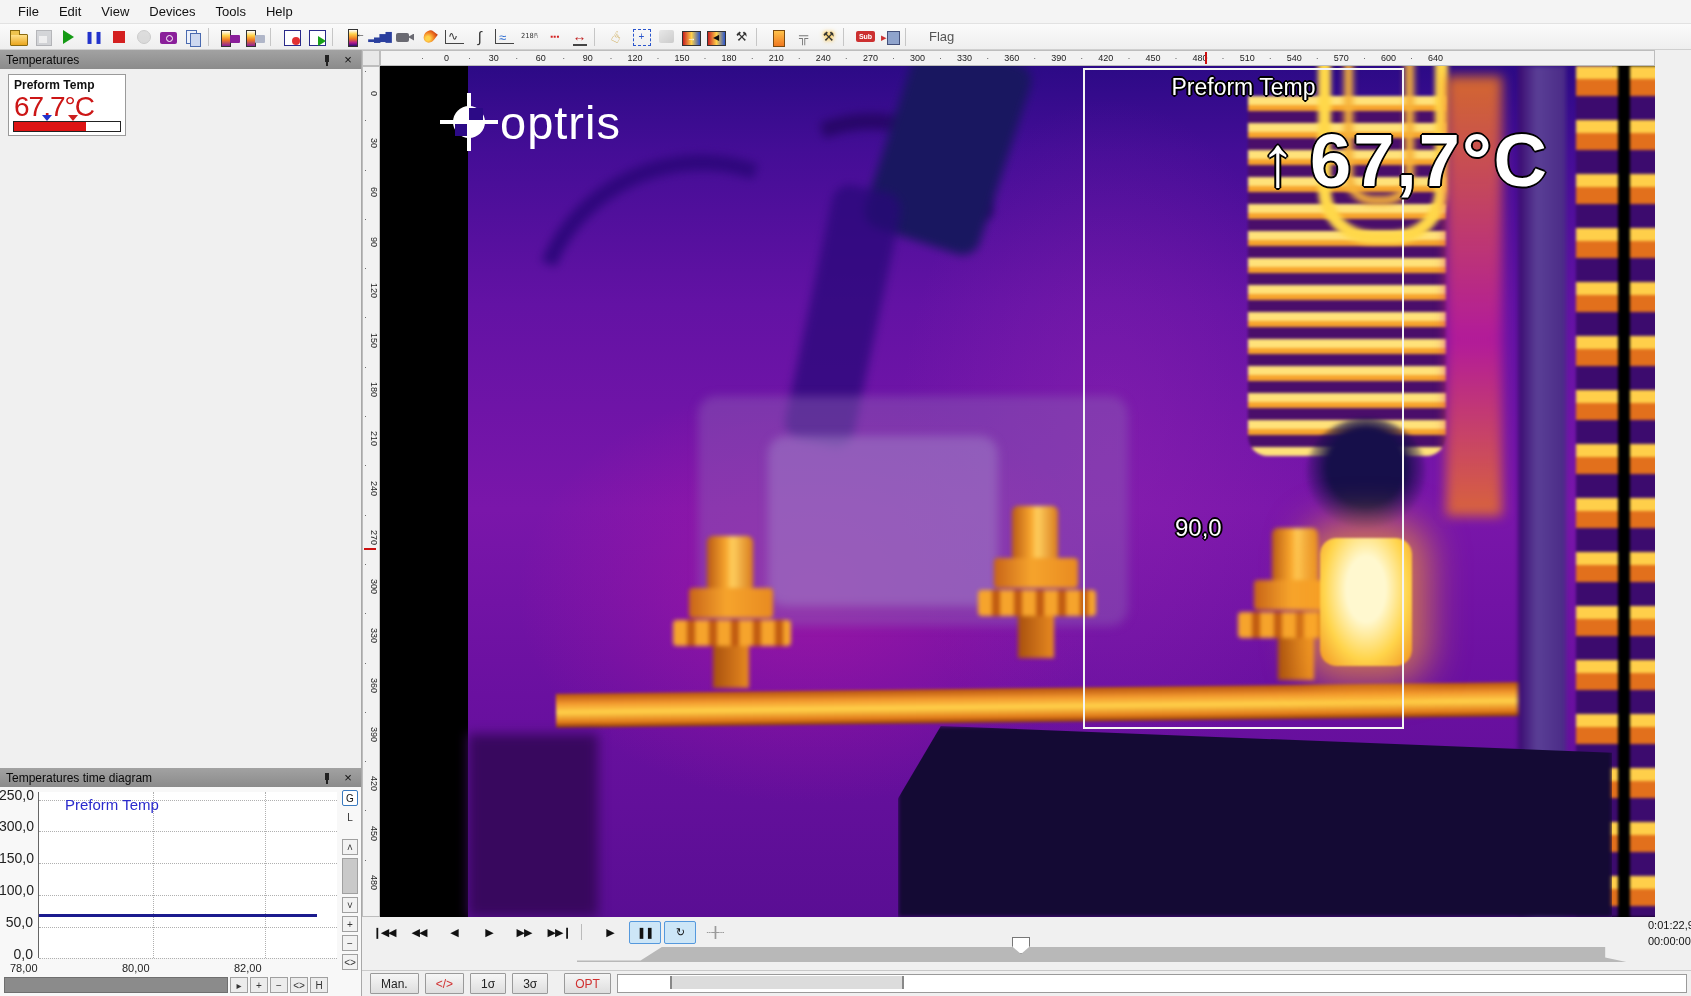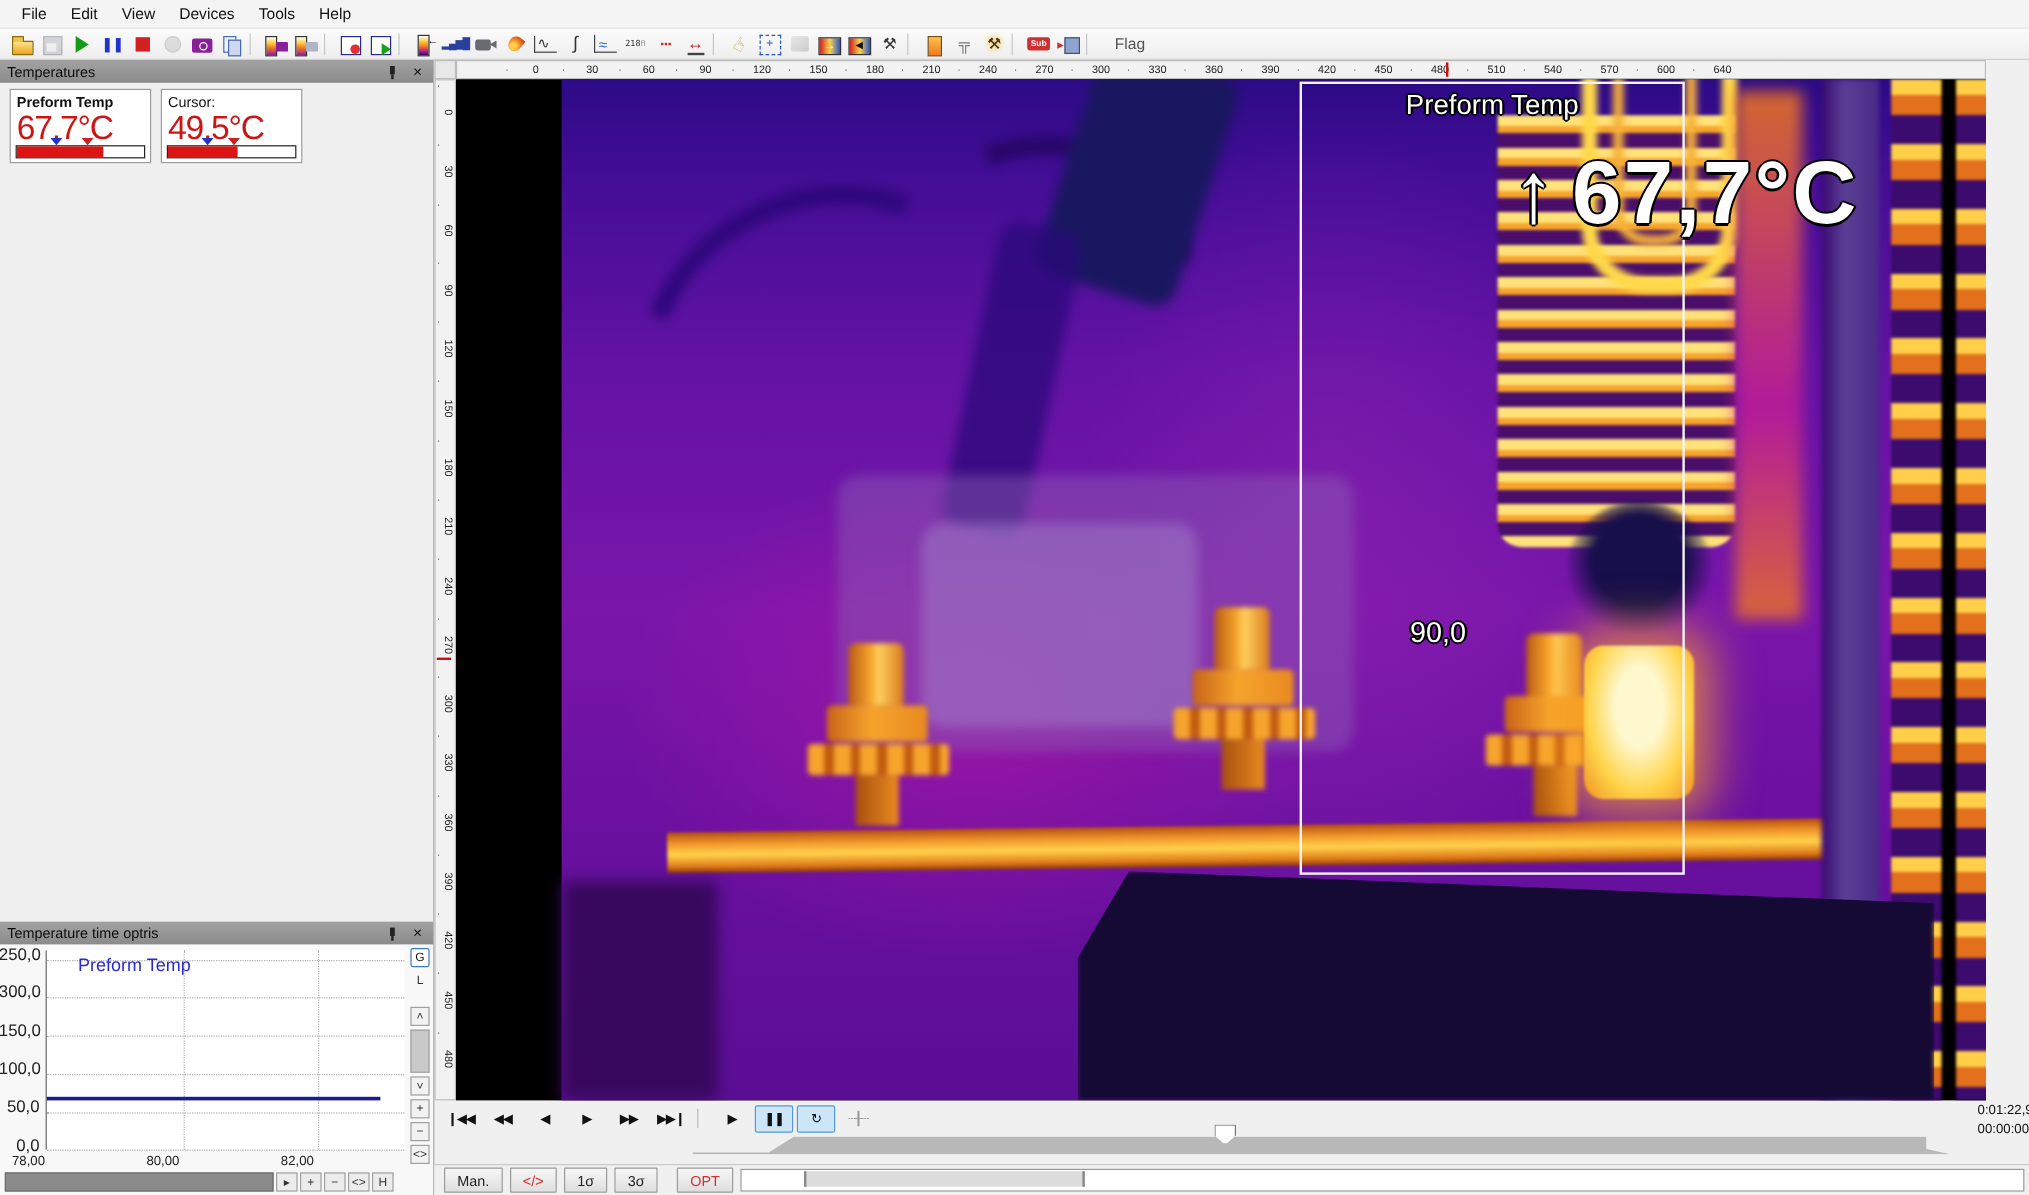--- a/index.html
+++ b/index.html
@@ -270,29 +270,20 @@
   <div class="tbox" style="left:8px;top:24px;">
     <div class="tlabel" style="font-weight:bold">Preform Temp</div>
     <div class="tvalue">67,7°C</div>
     <div class="gauge">
       <div class="gfill" style="width: 68%;"></div>
       <div class="gmark blue" style="left: 31%;"></div>
       <div class="gmark red" style="left: 56%;"></div>
     </div>
   </div>
 
-  <div class="tbox" style="left:134px;top:24px;">
-    <div class="tlabel">Cursor:</div>
-    <div class="tvalue">49,5°C</div>
-    <div class="gauge">
-      <div class="gfill" style="width: 55%;"></div>
-      <div class="gmark blue" style="left: 31%;"></div>
-      <div class="gmark red" style="left: 52%;"></div>
-    </div>
-  </div>
 </div>
 
 <div class="abs" id="cornerbox"></div>
 <div class="abs" id="hruler">
 <span class="hcell">0</span>
     <span class="hcell">30</span>
     <span class="hcell">60</span>
     <span class="hcell">90</span>
     <span class="hcell">120</span>
     <span class="hcell">150</span>
@@ -375,33 +366,43 @@
     <div id="rightglow"></div>
 
     <div id="pipe"></div>
     <div class="hotstrip" style="left:1108px;width:42px;"></div>
     <div class="hotstrip" style="left:1162px;width:46px;"></div>
 
     <div id="darkbottom"></div>
     <div id="darkcorner"></div>
   </div>
 
+  <div class="abs" id="logo">
+    <span id="logomark">
+      <span class="vt"></span>
+        <span class="hz"></span>
+        <span class="c"></span>
+        <span class="q1"></span>
+        <span class="q2"></span>
+    </span>
+    <span id="logotext">optris</span>
+  </div>
 
   <div class="abs" id="measrect"></div>
   <div class="abs outline" id="arealabel">Preform Temp</div>
   <div class="abs" id="bigtemp">
     <span class="arrow outline">↑</span>
     <span class="val outline">67,7°C</span>
   </div>
   <div class="abs outline" id="cursorval">90,0</div>
 </div>
 
 <div class="abs" id="chartPanel">
   <div class="ptitle">
-    <span>Temperature time optris</span>
+    <span>Temperatures time diagram</span>
     <span class="sp"></span>
     <span class="pin"></span>
     <span class="closex">×</span>
   </div>
 
   <div id="plot">
     <div class="gridh" style="top:8px;"></div>
     <div class="gridh" style="top:39px;"></div>
     <div class="gridh" style="top:71px;"></div>
     <div class="gridh" style="top:103px;"></div>

